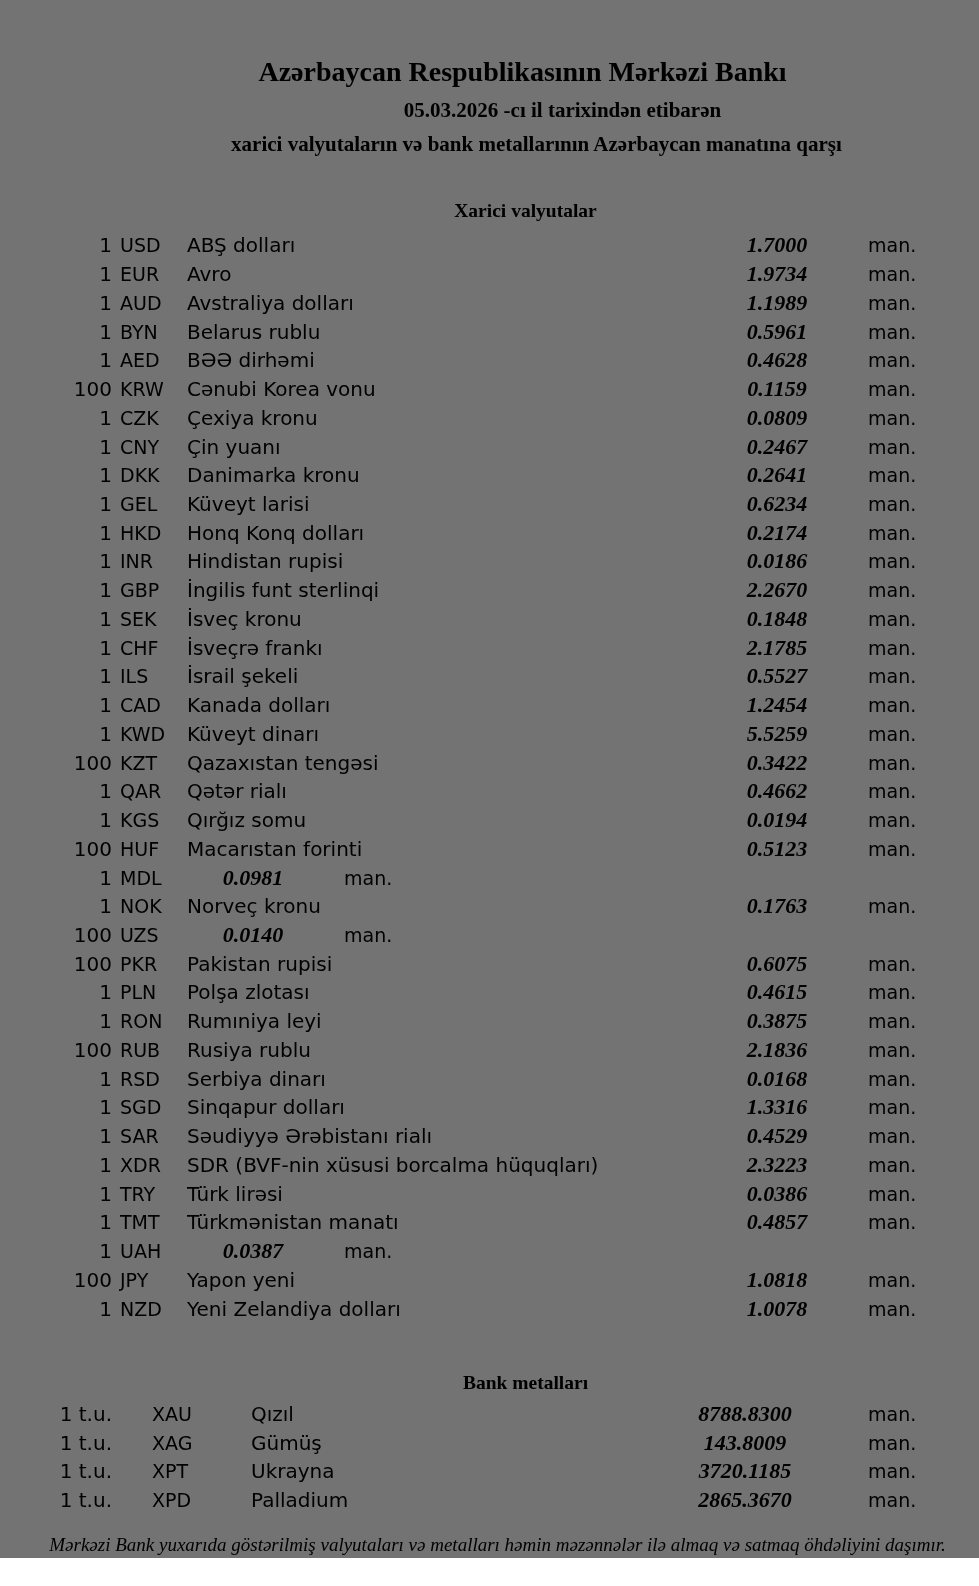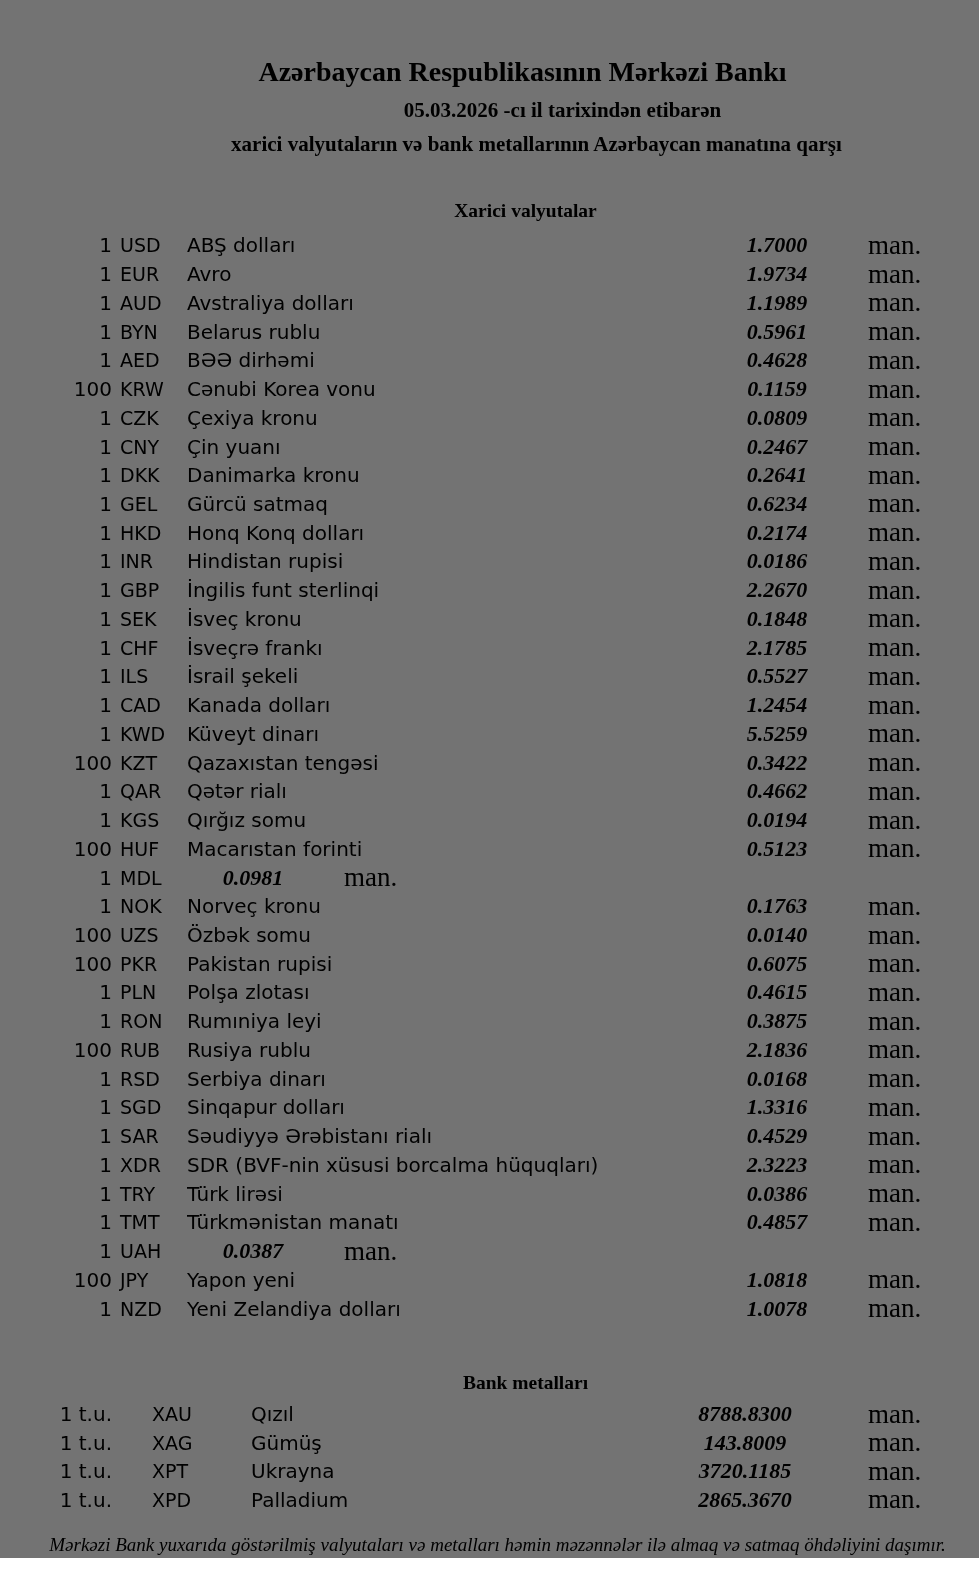--- a/index.html
+++ b/index.html
@@ -99,22 +99,21 @@
     text-align: center;
     font-family: "Liberation Serif", serif;
     font-style: italic;
     font-weight: bold;
     font-size: 22px;
   }
   .man {
     width: 127px;
     box-sizing: border-box;
     padding-left: 16px;
-    font-size: 27px;
-    font-family: Liberation Serif, serif;
+    font-size: 19px;
   }
   .footer-note {
     position: absolute;
     top: 1534px;
     left: 8px;
     width: 979px;
     text-align: center;
     font-family: "Liberation Serif", serif;
     font-style: italic;
     font-size: 19px;
@@ -204,21 +203,21 @@
         <span class="cell qty">1</span>
         <span class="cell code">DKK</span>
         <span class="cell name">Danimarka kronu</span>
         <span class="cell rate">0.2641</span>
         <span class="cell man">man.</span>
       </div>
 
       <div class="row">
         <span class="cell qty">1</span>
         <span class="cell code">GEL</span>
-        <span class="cell name">Gürcü satmaq</span>
+        <span class="cell name">Küveyt larisi</span>
         <span class="cell rate">0.6234</span>
         <span class="cell man">man.</span>
       </div>
 
       <div class="row">
         <span class="cell qty">1</span>
         <span class="cell code">HKD</span>
         <span class="cell name">Honq Konq dolları</span>
         <span class="cell rate">0.2174</span>
         <span class="cell man">man.</span>
@@ -323,21 +322,20 @@
         <span class="cell qty">1</span>
         <span class="cell code">NOK</span>
         <span class="cell name">Norveç kronu</span>
         <span class="cell rate">0.1763</span>
         <span class="cell man">man.</span>
       </div>
 
       <div class="row">
         <span class="cell qty">100</span>
         <span class="cell code">UZS</span>
-        <span class="cell name">Özbək somu</span>
         <span class="cell rate">0.0140</span>
         <span class="cell man">man.</span>
       </div>
 
       <div class="row">
         <span class="cell qty">100</span>
         <span class="cell code">PKR</span>
         <span class="cell name">Pakistan rupisi</span>
         <span class="cell rate">0.6075</span>
         <span class="cell man">man.</span>

